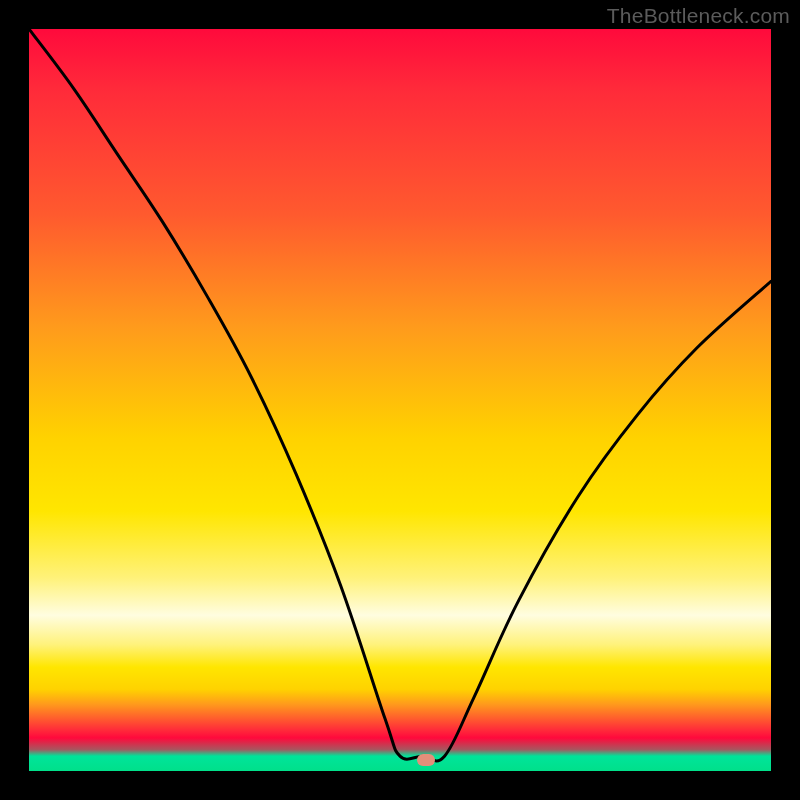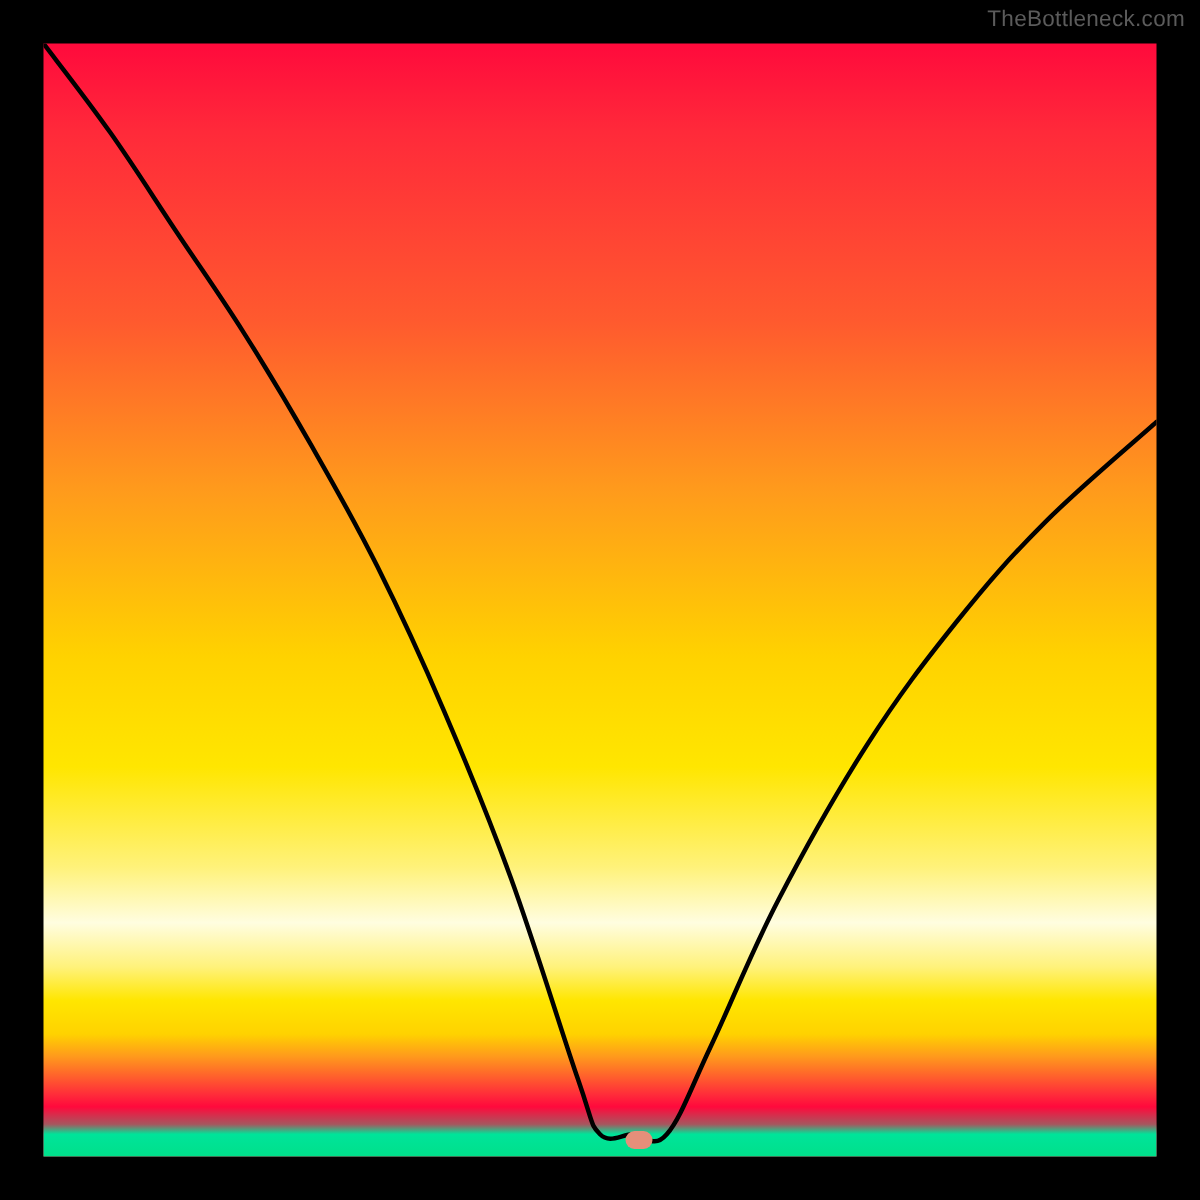--- a/index.html
+++ b/index.html
@@ -15,21 +15,21 @@
     position: relative;
     width: 800px;
     height: 800px;
     background: #000;
   }
   .watermark {
     position: absolute;
     top: 4px;
     right: 10px;
     color: #5b5b5b;
-    font-size: 15px;
+    font-size: 21px;
     font-weight: 500;
     letter-spacing: 0.2px;
     z-index: 100;
   }
   .plot {
     position: absolute;
     background: #000;
   }
   .gradient-main {
     position: absolute;

